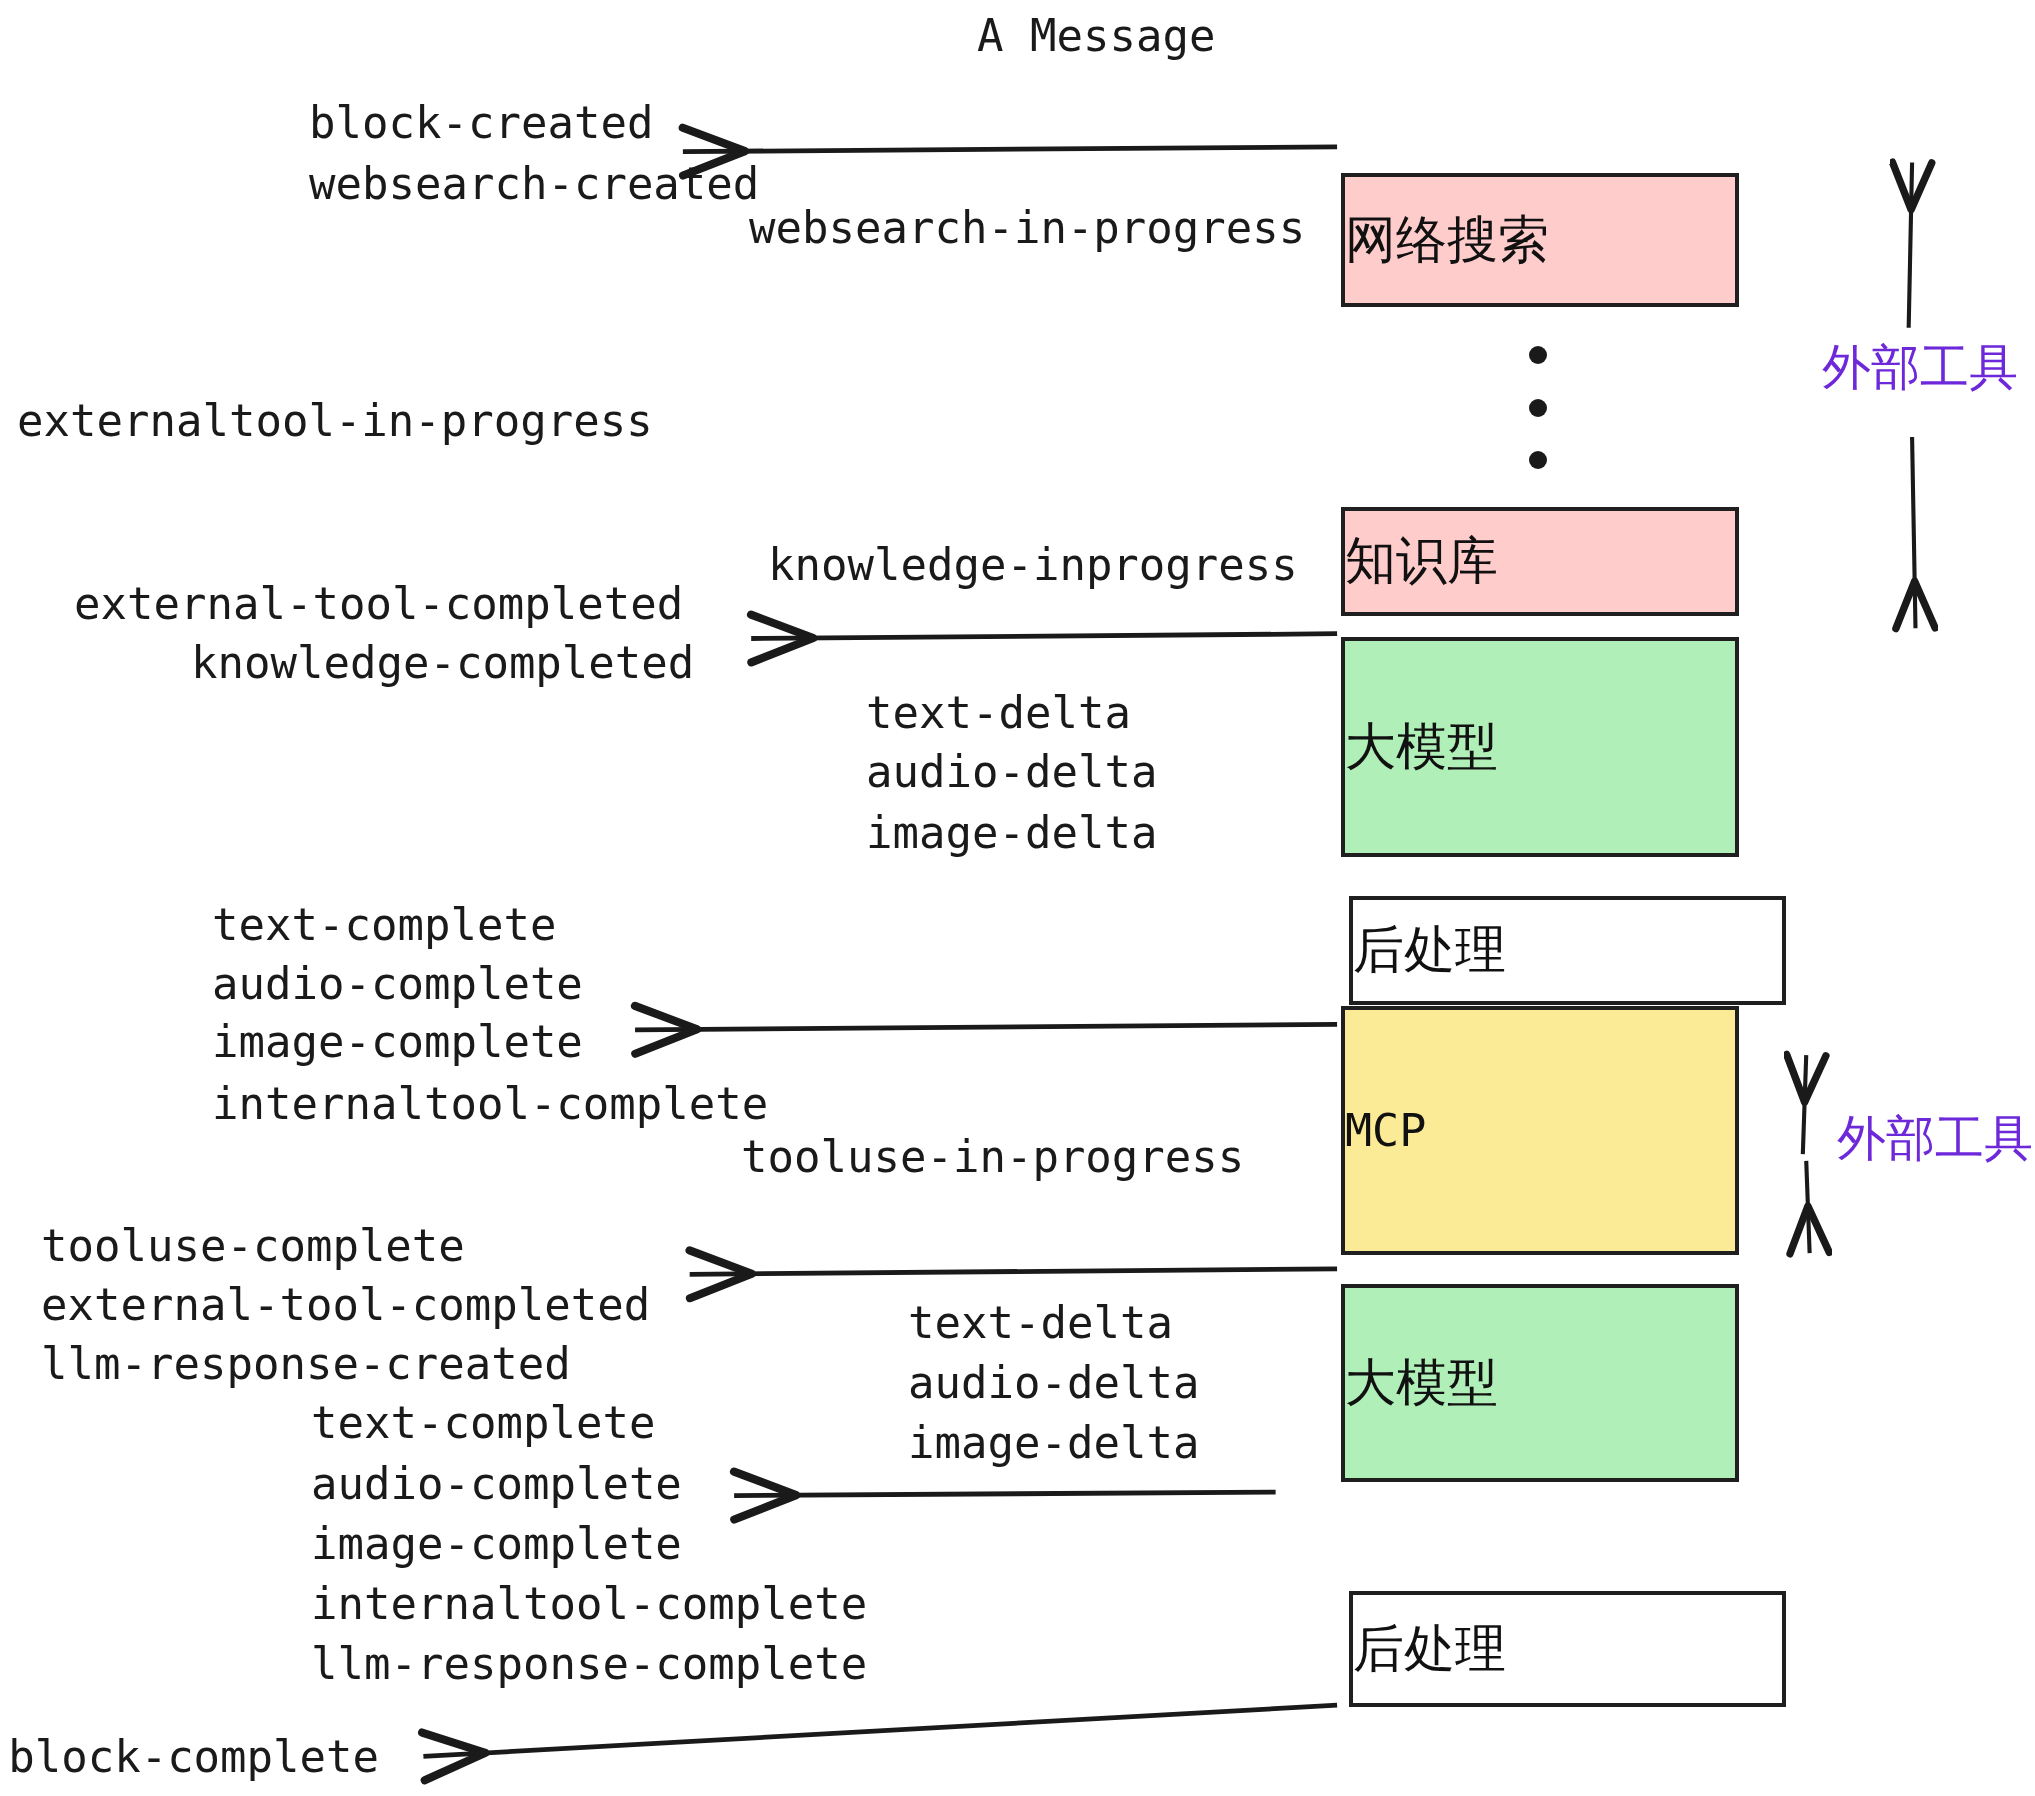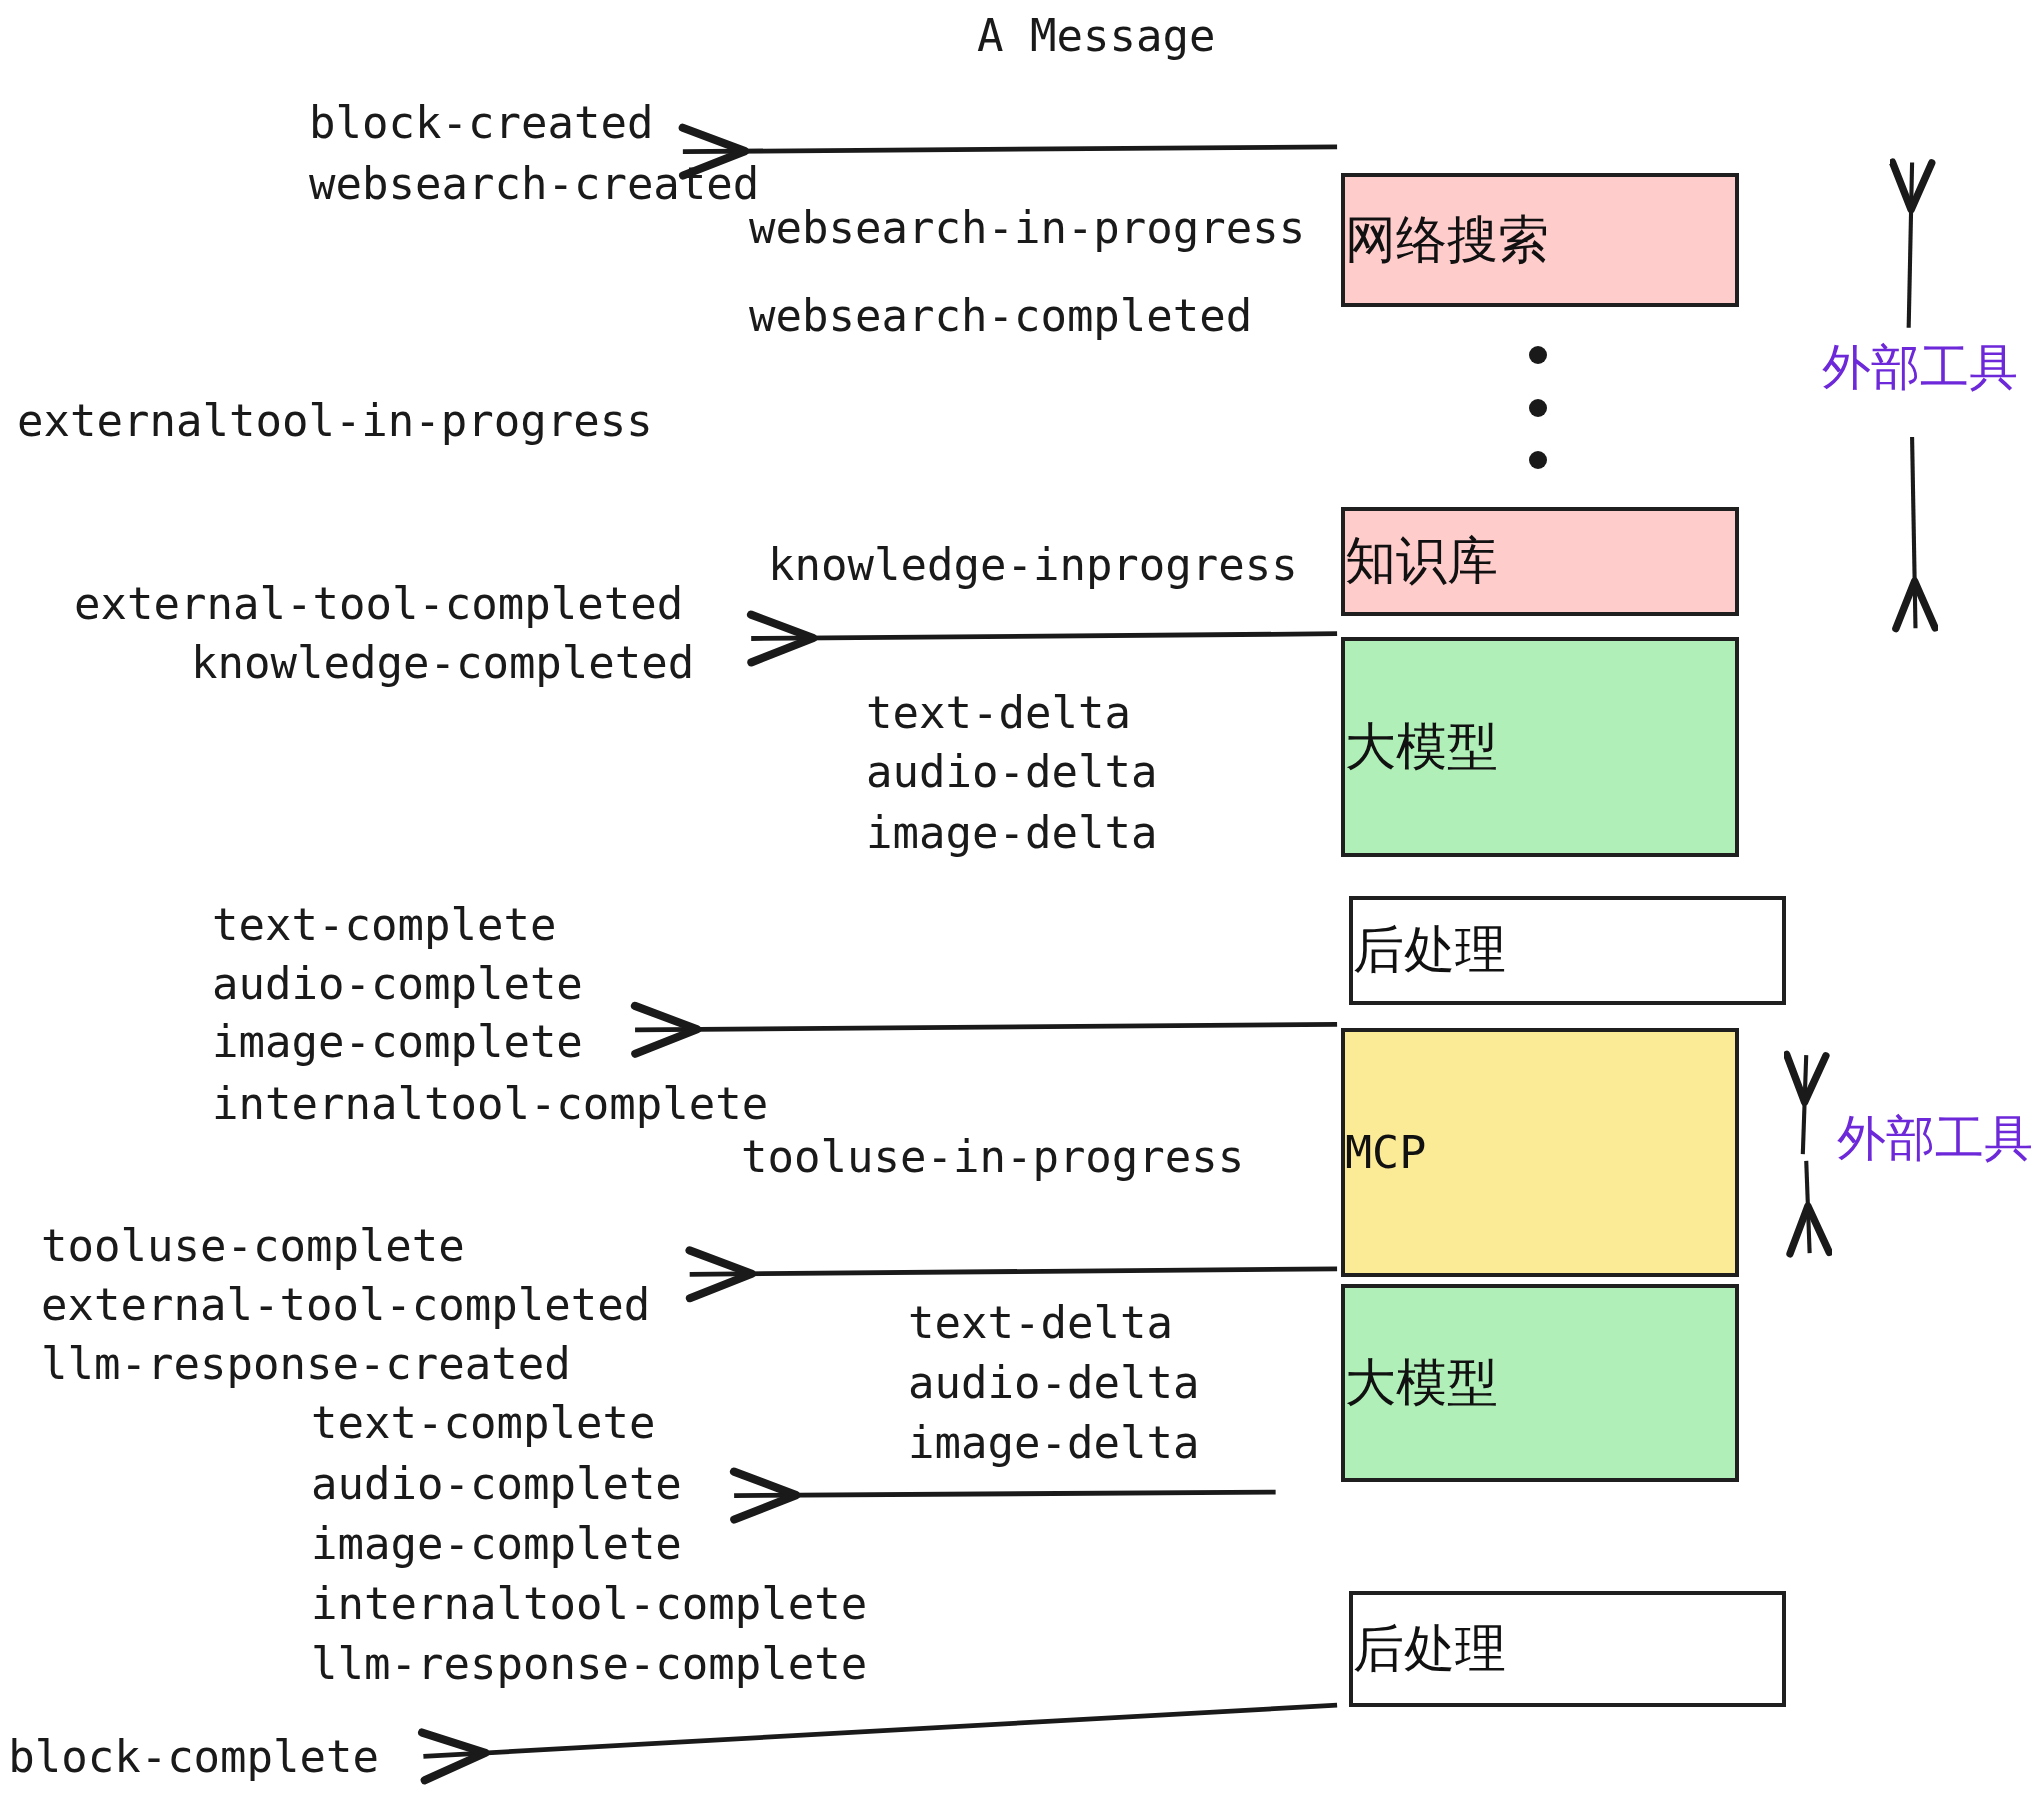--- a/index.html
+++ b/index.html
@@ -117,39 +117,38 @@
   </div>
 
   <div class="node" style="left:1341px; top:637px; width:398px; height:220px; background:#B0F0B8;">
     <span>大模型</span>
   </div>
 
   <div class="node" style="left:1349px; top:896px; width:437px; height:109px; background:#FFFFFF;">
     <span>后处理</span>
   </div>
 
-  <div class="node mono" style="left:1341px; top:1028px; width:398px; height:249px; background:#FCEB96;">
+  <div class="node mono" style="left:1341px; top:1006px; width:398px; height:249px; background:#FCEB96;">
     <span>MCP</span>
   </div>
 
   <div class="node" style="left:1341px; top:1284px; width:398px; height:198px; background:#B0F0B8;">
     <span>大模型</span>
   </div>
 
   <div class="node" style="left:1349px; top:1591px; width:437px; height:116px; background:#FFFFFF;">
     <span>后处理</span>
   </div>
 
   <div class="grouplabel" style="left:1822px; top:335px;">外部工具</div>
   <div class="grouplabel" style="left:1837px; top:1106px;">外部工具</div>
 
   <div class="evt" style="left:309px; top:101px;">block-created</div>
   <div class="evt" style="left:309px; top:162px;">websearch-created</div>
   <div class="evt" style="left:749px; top:206px;">websearch-in-progress</div>
-  <div class="evt" style="left:749px; top:294px;">websearch-completed</div>
 
   <div class="evt" style="left:17px; top:399px;">externaltool-in-progress</div>
 
   <div class="evt" style="left:768px; top:543px;">knowledge-inprogress</div>
   <div class="evt" style="left:74px; top:582px;">external-tool-completed</div>
   <div class="evt" style="left:191px; top:641px;">knowledge-completed</div>
 
   <div class="evt" style="left:866px; top:691px;">text-delta</div>
   <div class="evt" style="left:866px; top:750px;">audio-delta</div>
   <div class="evt" style="left:866px; top:811px;">image-delta</div>

